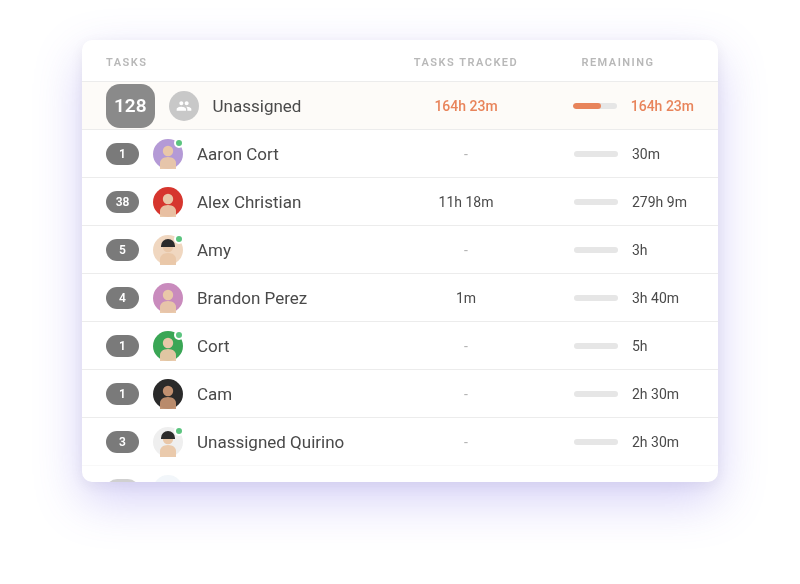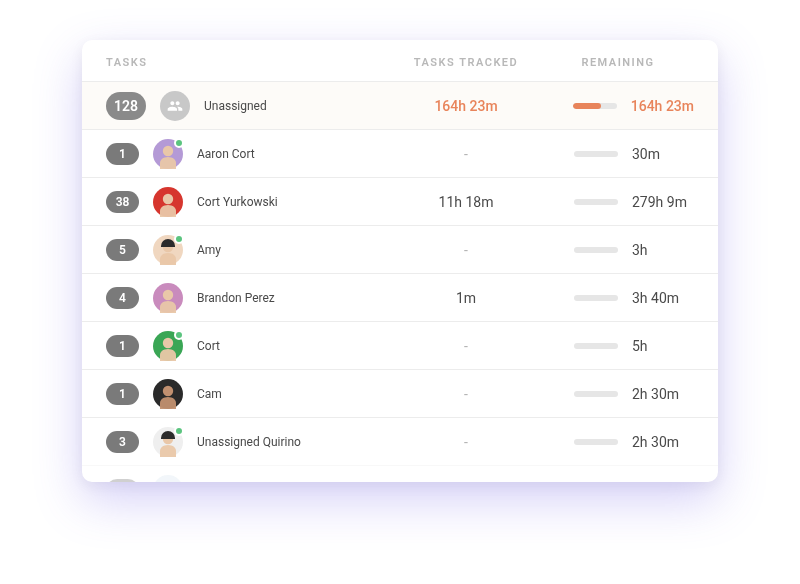--- a/index.html
+++ b/index.html
@@ -82,24 +82,24 @@
     font-size: 12px;
     font-weight: 600;
     display: flex;
     align-items: center;
     justify-content: center;
     padding: 0 8px;
     margin-right: 14px;
   }
   .badge.big {
     min-width: 38px;
-    height: 28px;
+    height: 44px;
     border-radius: 14px;
     background: var(--badge-large-bg);
-    font-size: 14px;
+    font-size: 19px;
   }
   .avatar {
     width: 30px;
     height: 30px;
     border-radius: 50%;
     position: relative;
     margin-right: 14px;
     display: flex;
     align-items: center;
     justify-content: center;
@@ -109,21 +109,21 @@
     position: absolute;
     top: -1px;
     right: -1px;
     width: 10px;
     height: 10px;
     border-radius: 50%;
     background: var(--online);
     border: 2px solid #fff;
   }
   .name {
-    font-size: 12px;
+    font-size: 17px;
     color: var(--text-dark);
   }
   .tracked {
     width: 160px;
     text-align: center;
     font-size: 14px;
     color: var(--text-dark);
   }
   .tracked.muted { color: var(--text-muted); }
   .tracked.orange { color: var(--orange); font-weight: 500; }
@@ -217,21 +217,21 @@
         <div class="left">
           <div class="badge">38</div>
           <div class="avatar">
             <svg viewBox="0 0 30 30">
     <circle cx="15" cy="15" r="15" fill="#d6362e"></circle>
     <circle cx="15" cy="12" r="5.2" fill="#e9c7a8"></circle>
 
     <path d="M15 18c-5 0-8 2.8-8 6v6h16v-6c0-3.2-3-6-8-6z" fill="#e9c7a8" opacity="0.95"></path>
   </svg>
           </div>
-          <div class="name">Cort Yurkowski</div>
+          <div class="name">Alex Christian</div>
         </div>
         <div class="tracked ">11h 18m</div>
         <div class="remaining-wrap">
           <div class="bar">
             <div class="fill" style="width: 0%;"></div>
           </div>
           <div class="remaining-val ">279h 9m</div>
         </div>
       </div>
       <div class="row">

